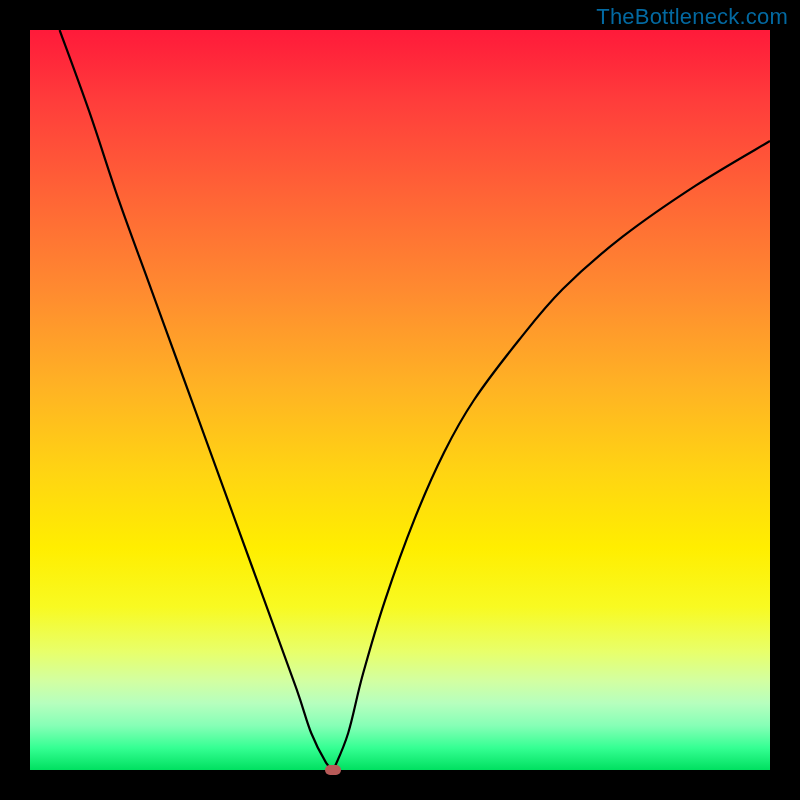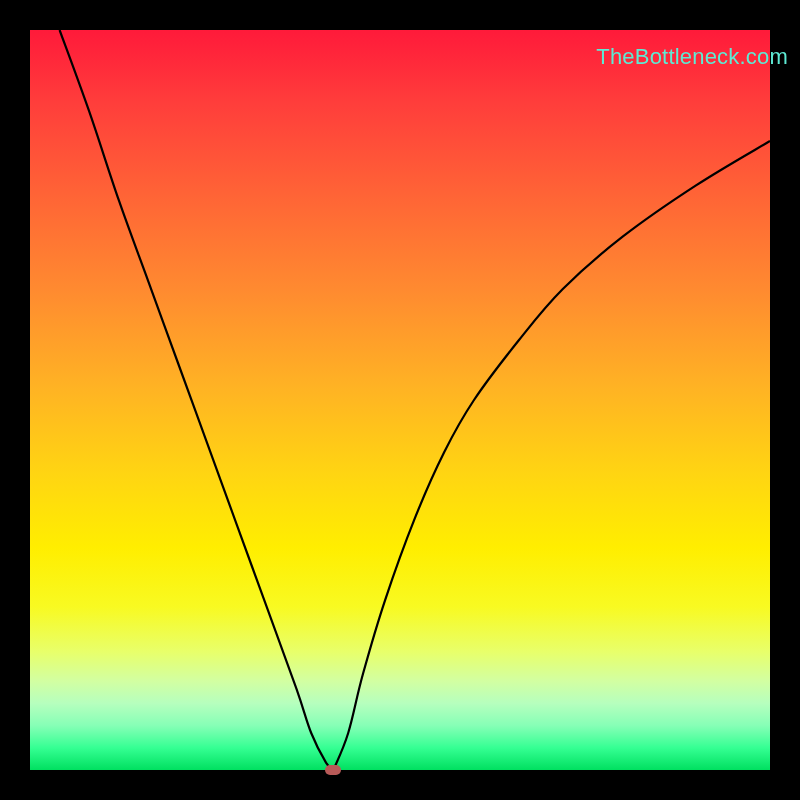--- a/index.html
+++ b/index.html
@@ -10,24 +10,23 @@
     background: #000;
     position: relative;
     font-family: Arial, Helvetica, sans-serif;
   }
   .watermark {
     position: absolute;
     top: 4px;
     right: 12px;
     font-size: 22px;
     font-weight: 500;
-    color: #5eead4;
+    color: #0369a1;
     z-index: 10;
     letter-spacing: 0.2px;
-    margin-top: 40px;
   }
   .plot {
     position: absolute;
     left: 30px;
     top: 30px;
     width: 740px;
     height: 740px;
   }
   .gradient-bg {
     position: absolute;

